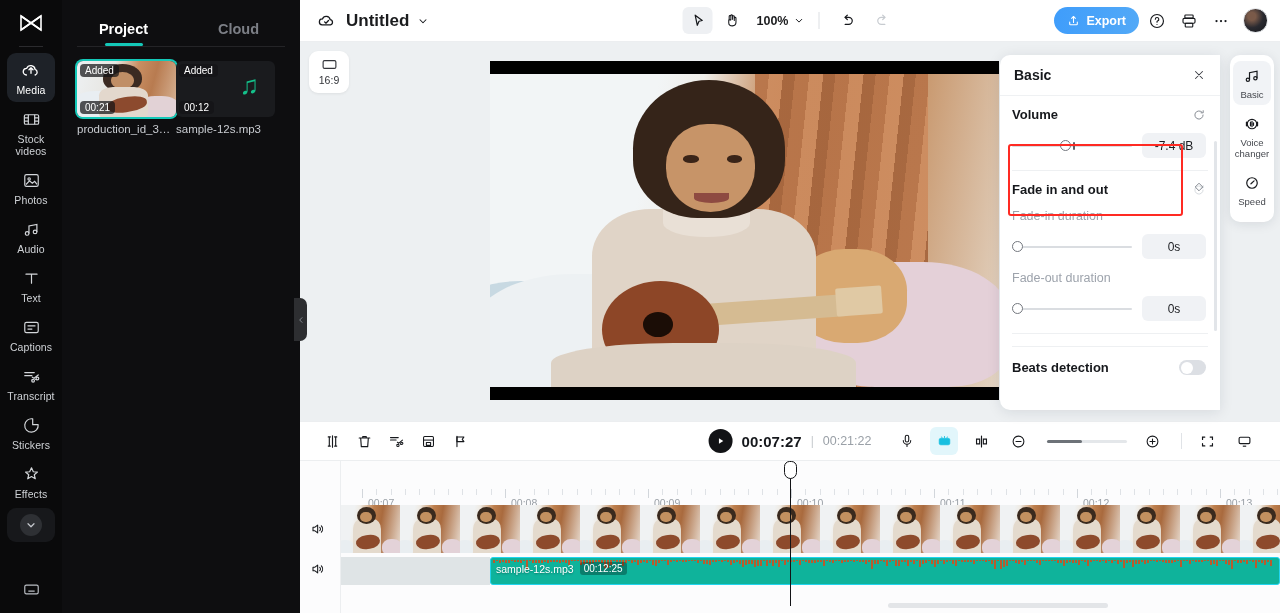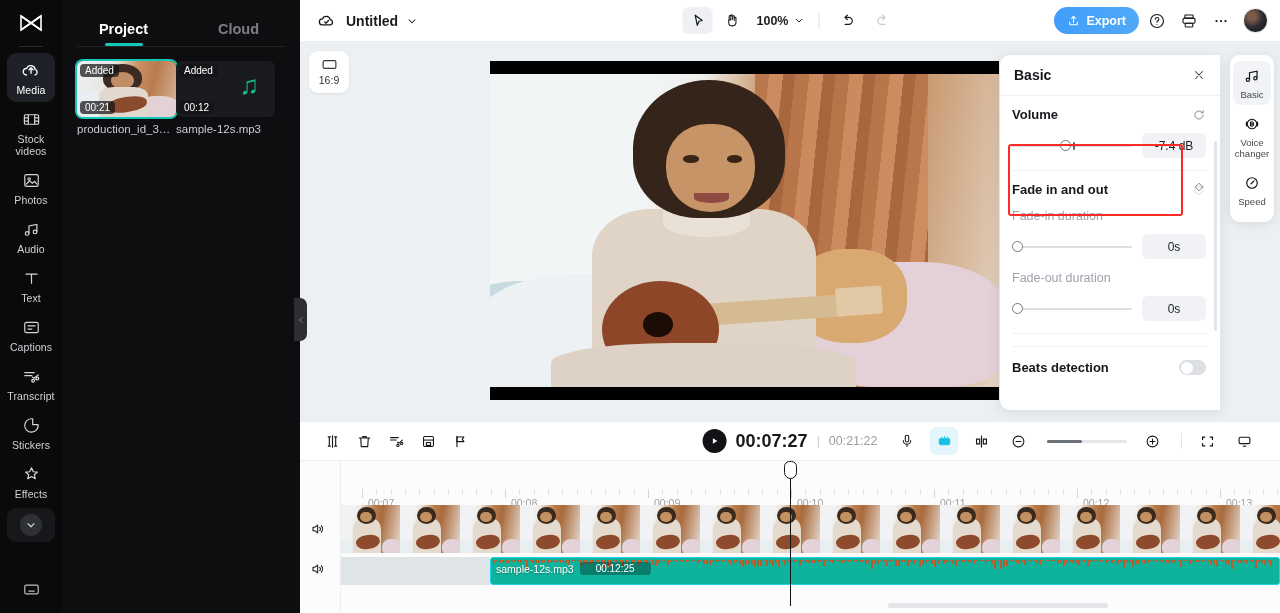--- a/index.html
+++ b/index.html
@@ -105,21 +105,21 @@
     display:flex; align-items:center; justify-content:center; cursor:pointer; z-index:6;
   }
 
   
   .topbar {
     position:absolute; left:300px; top:0; width:980px; height:42px;
     background:#ffffff; display:flex; align-items:center; padding:0 12px;
     border-bottom:1px solid #eceef0;
   }
   .tb-cloud { width:28px; height:28px; display:flex; align-items:center; justify-content:center; cursor:pointer; }
-  .tb-title { font-size:14px; font-weight:bold; color:#1b1c1e; margin-left:6px; cursor:pointer; }
+  .tb-title { font-size:17px; font-weight:bold; color:#1b1c1e; margin-left:6px; cursor:pointer; }
   .tb-caret { margin-left:8px; cursor:pointer; display:flex; align-items:center; }
   .tb-center { position:absolute; left:50%; transform:translateX(-50%); display:flex; align-items:center; gap:4px; }
   .tb-tool {
     width:30px; height:27px; border-radius:6px;
     display:flex; align-items:center; justify-content:center; cursor:pointer;
   }
   .tb-tool.active { background:#eef0f3; }
   .tb-zoom { display:flex; align-items:center; gap:5px; font-size:12.5px; font-weight:bold; color:#1b1c1e; cursor:pointer; margin-left:6px;}
   .tb-vsep { width:1px; height:17px; background:#dcdfe3; margin:0 10px; }
   .tb-right { margin-left:auto; display:flex; align-items:center; gap:4px; }
@@ -235,21 +235,21 @@
   
   .tl-toolbar {
     position:absolute; left:300px; top:421px; width:980px; height:40px;
     background:#fff; border-top:1px solid #eceef0; border-bottom:1px solid #eceef0;
     display:flex; align-items:center; padding:0 18px;
   }
   .tl-ico { width:28px; height:28px; margin-right:4px; display:flex; align-items:center; justify-content:center; cursor:pointer; border-radius:6px; }
   .tl-ico.hl { background:#e2f6fb; }
   .tl-center { position:absolute; left:50%; transform:translateX(-50%); display:flex; align-items:center; gap:9px; }
   .play-btn { width:24px; height:24px; border-radius:50%; background:#121316; display:flex; align-items:center; justify-content:center; cursor:pointer; }
-  .t-cur { font-size:18px; font-weight:bold; color:#16181c; }
+  .t-cur { font-size:15px; font-weight:bold; color:#16181c; }
   .t-sep { color:#c6cace; font-size:12px; }
   .t-tot { font-size:12.5px; color:#9aa0a7; }
   .tl-right { margin-left:auto; display:flex; align-items:center; gap:5px; }
   .zoom-track { width:80px; height:3px; border-radius:2px; background:#e4e7ea; position:relative; margin:0 6px; }
   .zoom-fill { position:absolute; left:0; top:0; height:3px; width:44%; border-radius:2px; background:#6d7278; }
   .tl-vsep { width:1px; height:16px; background:#e0e3e7; margin:0 6px; }
 
   
   .timeline { position:absolute; left:300px; top:461px; width:980px; height:152px; background:#fcfcfd; }
   .tl-gutter { position:absolute; left:0; top:0; width:40px; height:152px; background:#fcfcfd; z-index:3; }
@@ -274,21 +274,21 @@
   .audio-clip {
     position:absolute; left:150px; top:0; width:790px; height:28px;
     background:#0fb39b; border:1.5px solid #22d3ee; border-radius:3px; overflow:hidden;
   }
   .wave { position:absolute; left:0; top:2px; height:24px; width:100%; display:flex; align-items:flex-start; gap:1px; padding-left:2px;}
   .wbar { width:2px; background:#b85c2e; }
   .clip-label {
     position:absolute; left:5px; top:4px; display:flex; align-items:center; gap:6px; z-index:2;
   }
   .clip-name { font-size:10.5px; color:#ffffff; text-shadow:0 1px 2px rgba(0,0,0,.35); }
-  .clip-time { font-size:10px; color:#ffffff; background:rgba(0,0,0,.30); padding:1px 16px; border-radius:3px; }
+  .clip-time { font-size:10px; color:#ffffff; background:rgba(0,0,0,.30); padding:1px 4px; border-radius:3px; }
 
   .playhead { position:absolute; left:490px; top:0; width:1px; height:145px; background:#121316; z-index:8; }
   .playhead-knob {
     position:absolute; left:-6px; top:0; width:13px; height:18px;
     border:1.6px solid #121316; border-radius:6px 6px 7px 7px; background:#fff; cursor:grab;
   }
   .hscroll { position:absolute; left:588px; bottom:5px; width:220px; height:5px; border-radius:3px; background:#e3e5e8; cursor:pointer; }
 </style>
 </head>
 <body>

